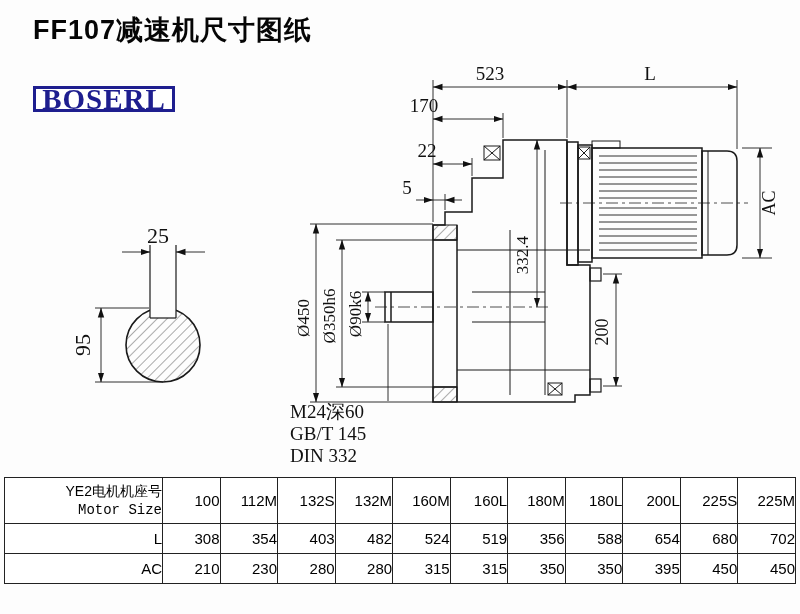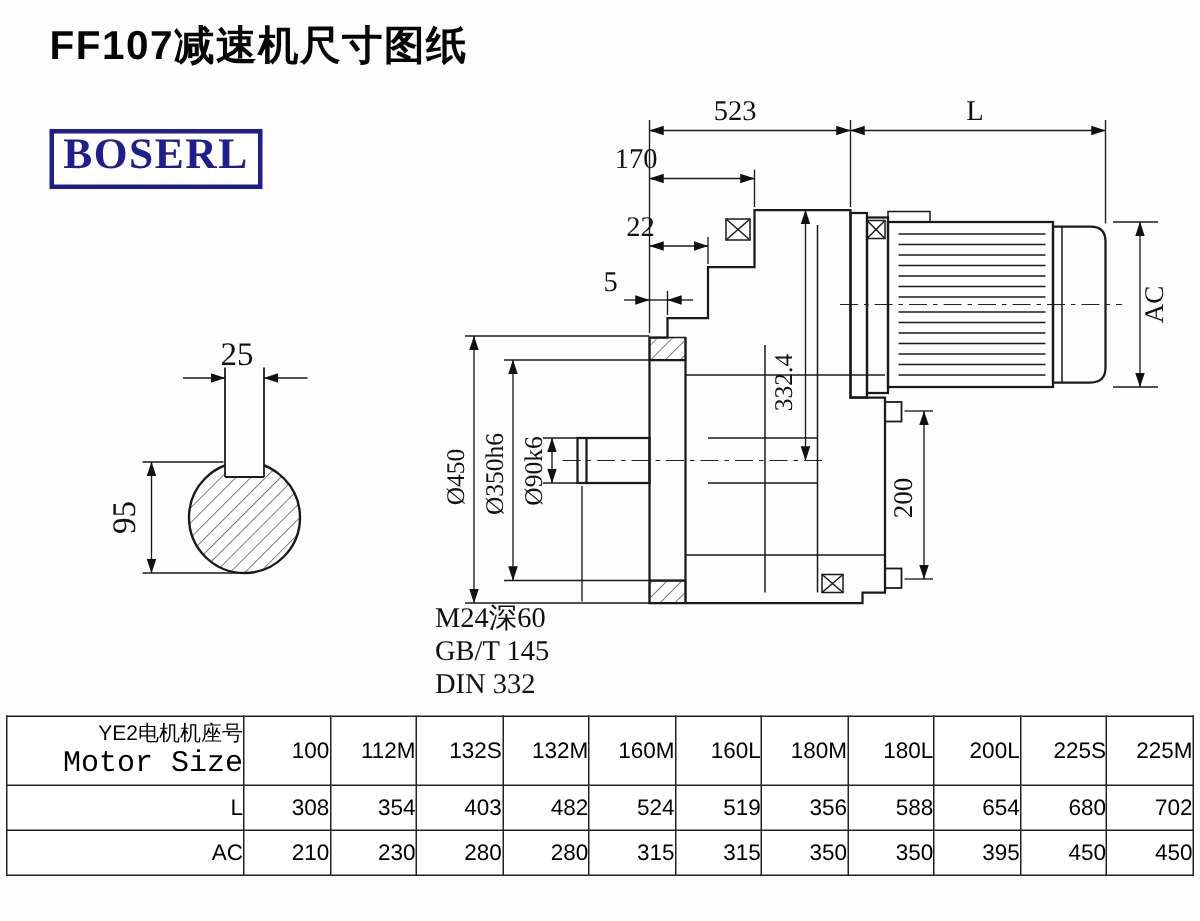--- a/index.html
+++ b/index.html
@@ -1,31 +1,31 @@
 <!DOCTYPE html>
 <html><head>
 <meta charset="utf-8">
 <style>
   * { margin:0; padding:0; box-sizing:border-box; }
   html,body { width:800px; height:614px; }
   body { background:#fdfdfd; font-family:"Liberation Sans", sans-serif; position:relative; overflow:hidden; color:#000; }
   .page { position:absolute; inset:0; }
   .title { position:absolute; left:33px; top:12px; font-size:27px; font-weight:bold; letter-spacing:1px; color:#050505;text-align:center; }
-  .logo { position:absolute; left:33px; top:86px; width:142px; height:40px; border:3px solid #1e1e8f; display:flex; justify-content:center; background:#fff; }
+  .logo { position:absolute; left:33px; top:86px; width:142px; height:26px; border:3px solid #1e1e8f; display:flex; align-items:center; justify-content:center; background:#fff; }
   .logo span { font-family:"Liberation Serif", serif; font-weight:bold; font-size:29px; color:#1e1e8f; letter-spacing:1px; line-height:1; }
   svg.draw { position:absolute; left:0; top:0; }
   svg text { fill:#111; font-family:"Liberation Serif", serif; }
   .t19 { font-size:19px; } .t18 { font-size:18px; } .t17 { font-size:17px; } .t22 { font-size:22px; }
   .dim-table { position:absolute; left:4px; top:477px; width:792px; border-collapse:collapse; table-layout:fixed; text-align:right; background:#fff; }
   .dim-table th, .dim-table td { border:1px solid #222; font-weight:normal; padding:0; vertical-align:middle; }
   .dim-table tr.hdr { height:46px; }
   .dim-table tr.datarow { height:30px; }
   .dim-table td, .dim-table th { font-size:15px; }
   .hdr-cn { font-size:14px; line-height:1.4; }
-  .hdr-en { font-size:20px; font-family:"Liberation Mono", monospace; line-height:1.2; }
+  .hdr-en { font-size:14px; font-family:"Liberation Mono", monospace; line-height:1.2; }
 </style>
 </head>
 <body>
 
 <div class="page">
 
   <div class="title">FF107减速机尺寸图纸</div>
 
   <div class="logo">
     <span>BOSERL</span>

